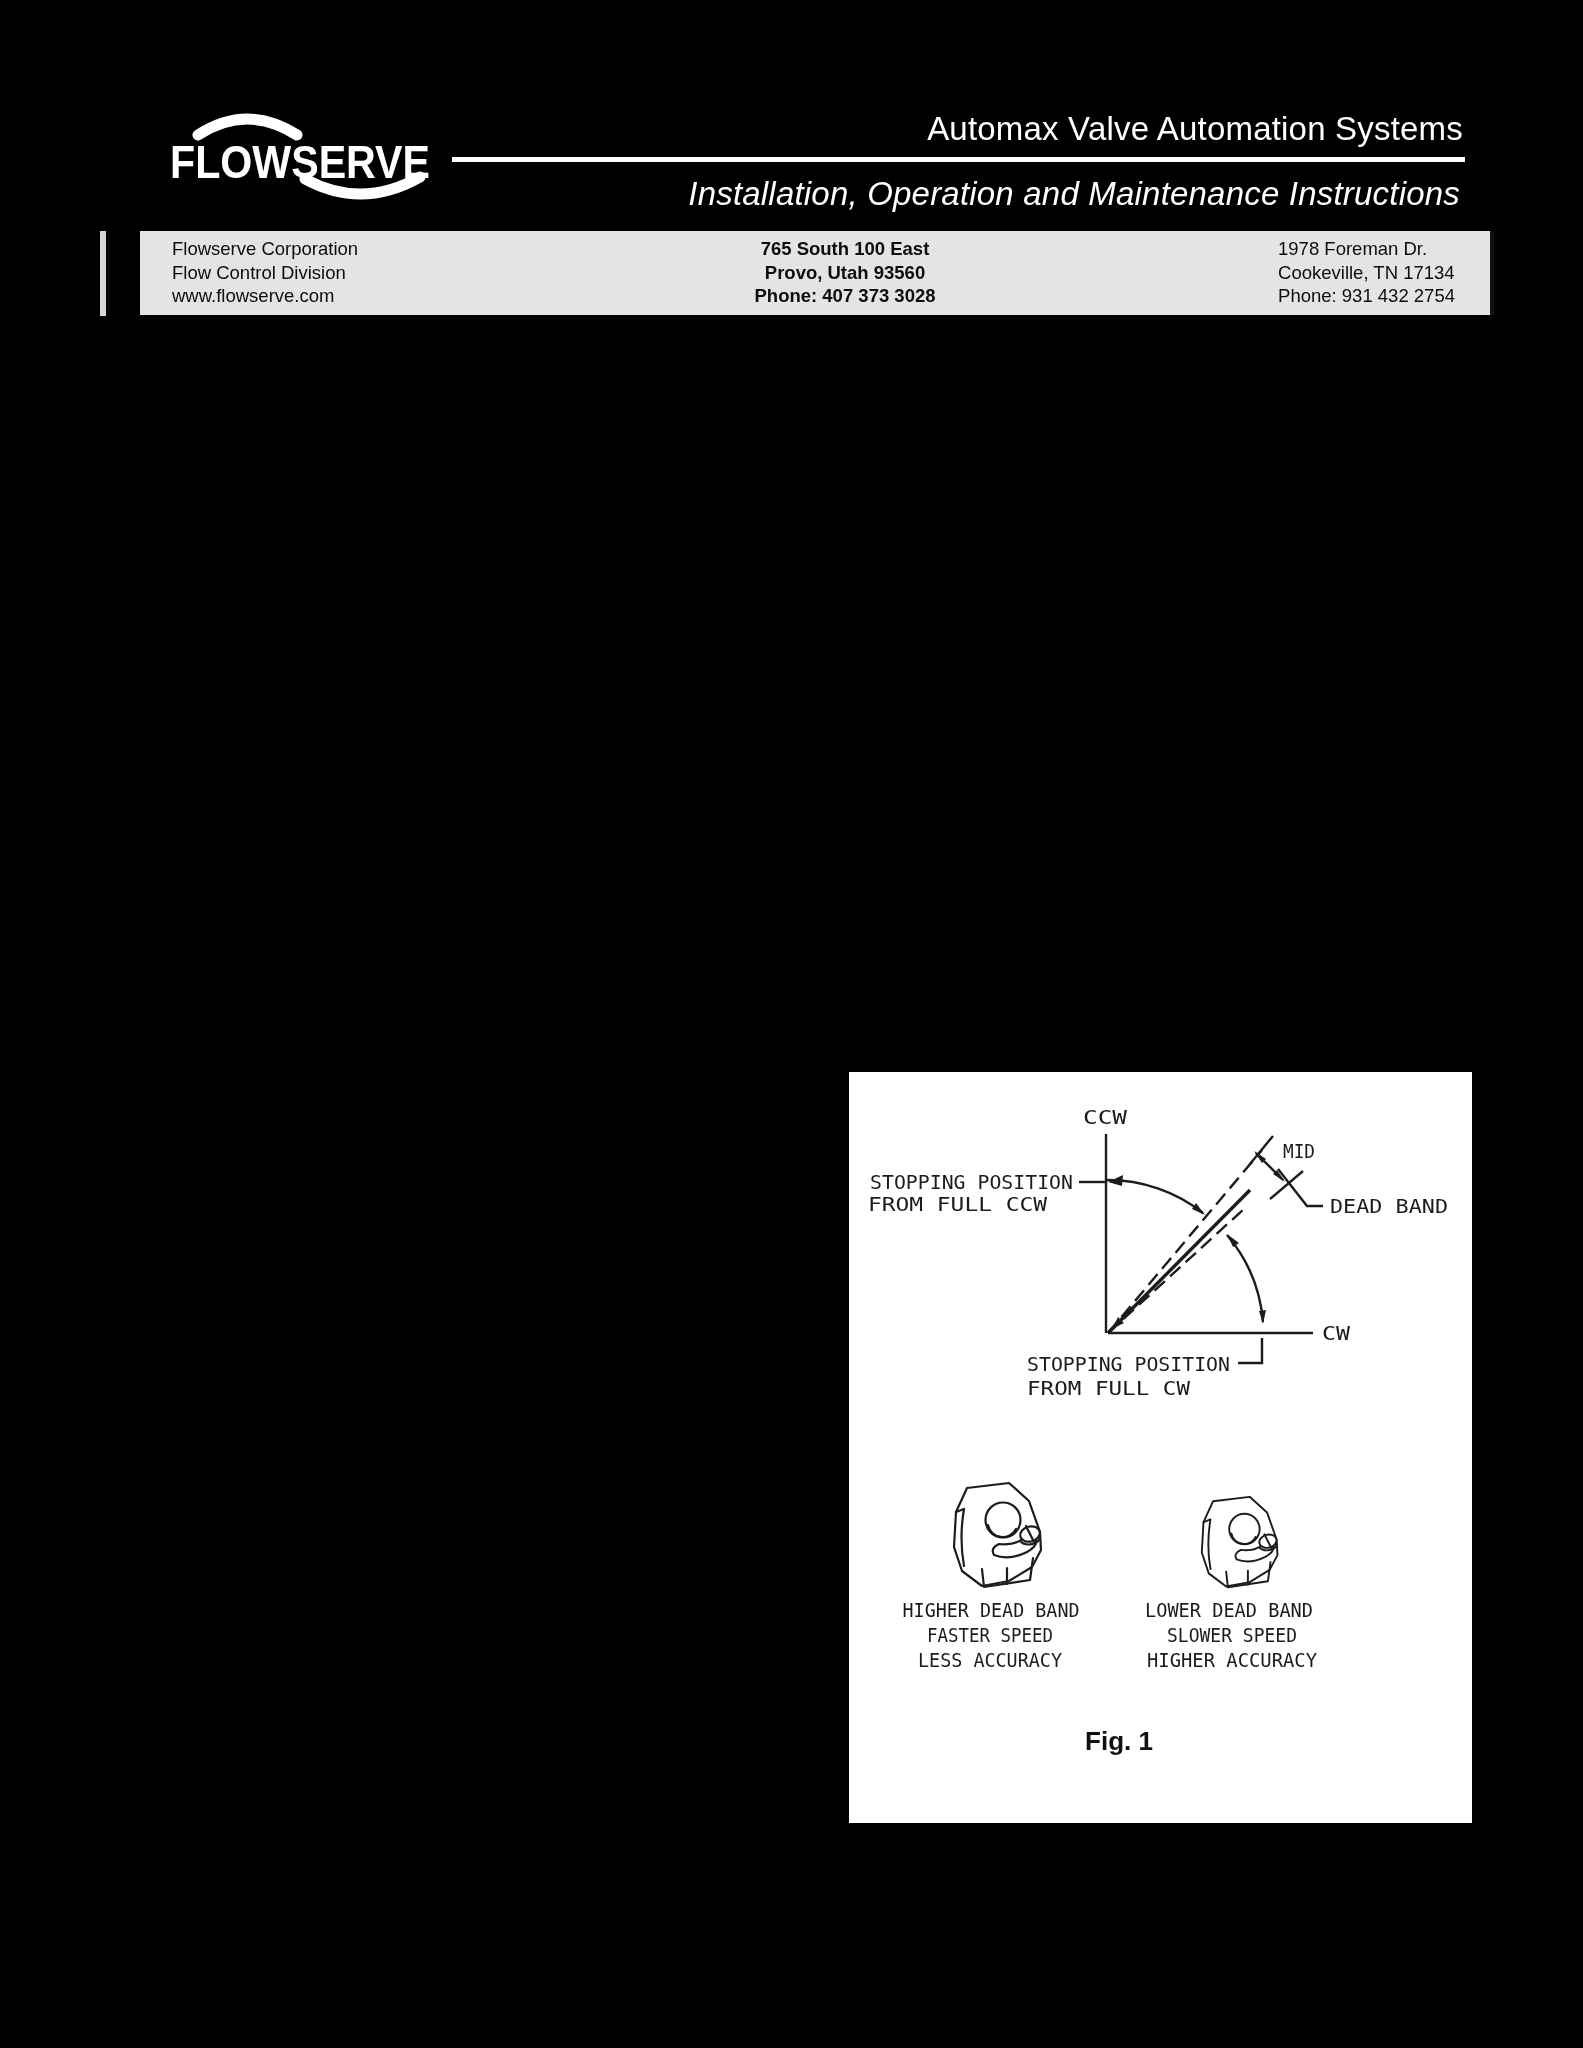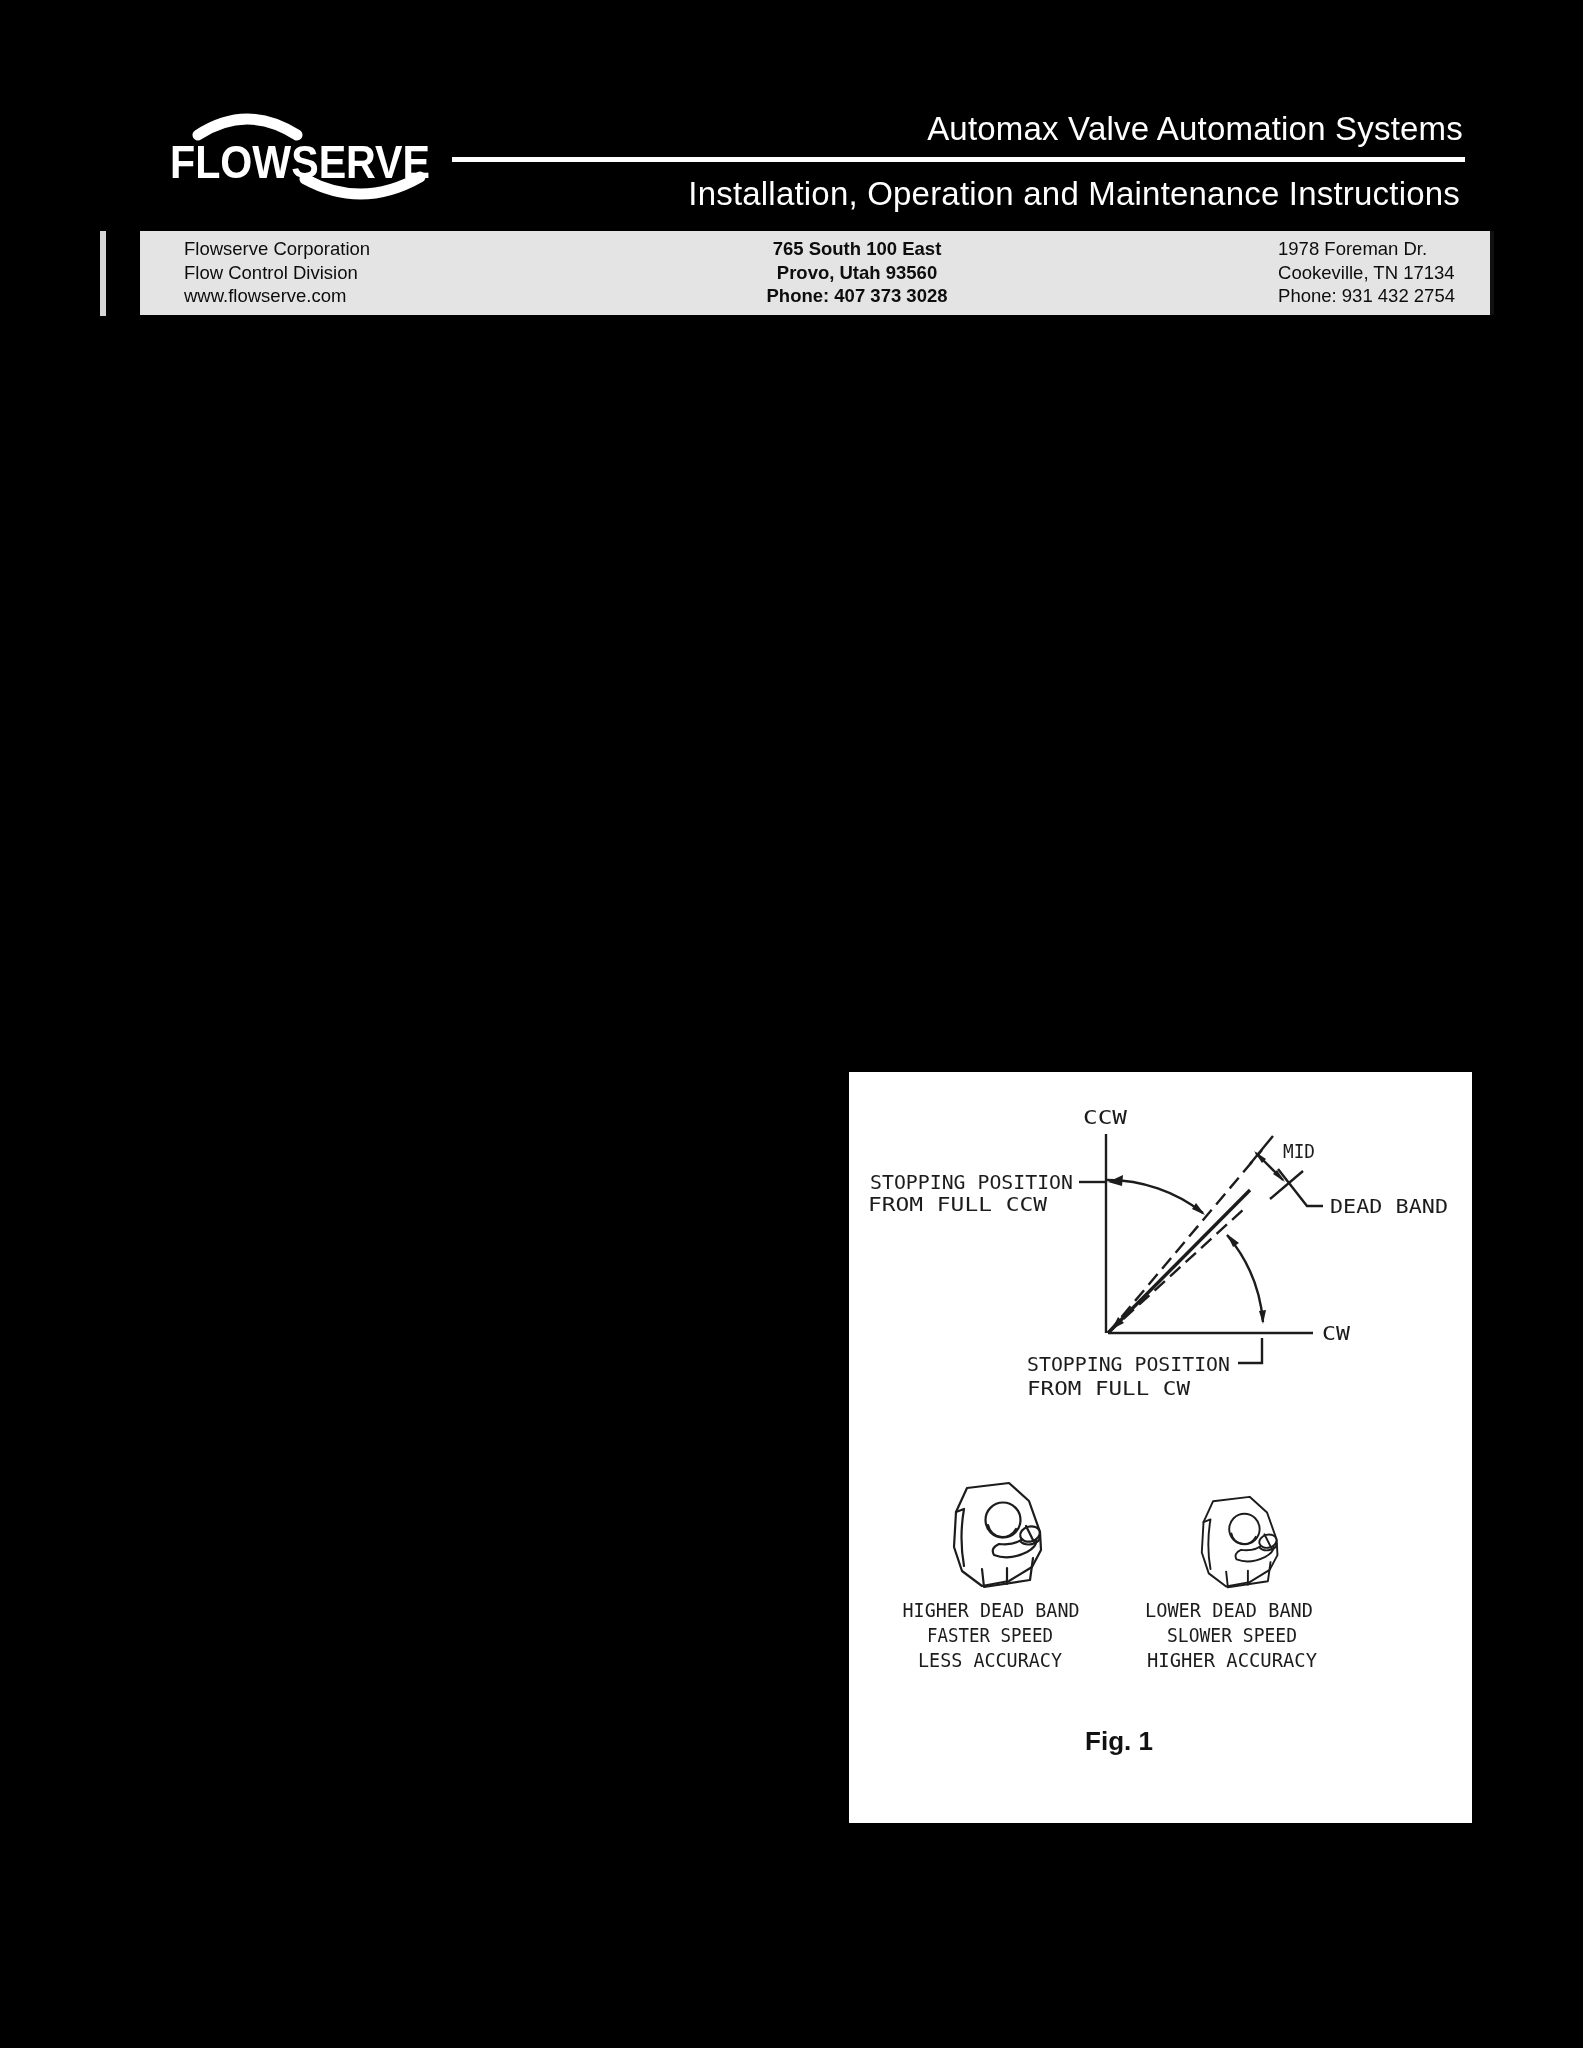--- a/index.html
+++ b/index.html
@@ -5,27 +5,27 @@
   html,body{margin:0;padding:0;background:#000;}
   body{width:1583px;height:2048px;position:relative;overflow:hidden;
        font-family:"Liberation Sans",sans-serif;}
   .abs{position:absolute;}
   
   #logo-svg{left:128px;top:78px;}
   #header-rule{left:452px;top:157px;width:1013px;height:5px;background:#fff;}
   #doc-title{top:110px;right:120px;color:#fff;font-size:33px;font-weight:normal;
              letter-spacing:.2px;white-space:nowrap;}
   #doc-subtitle{top:175px;right:123px;color:#fff;font-size:33px;font-weight:normal;
-                letter-spacing:.2px;white-space:nowrap;}
+                letter-spacing:.2px;white-space:nowrap;font-style:italic;}
   
   #bar-accent{left:100px;top:231px;width:6px;height:85px;background:#d6d6d6;}
   #address-bar{left:140px;top:231px;width:1350px;height:84px;background:#e4e4e4;
                border-right:4px solid #111;}
   .bar-col{position:absolute;top:237px;font-size:18.5px;line-height:23.7px;
-           color:#0d0d0d;white-space:nowrap;margin-left:12px;}
+           color:#0d0d0d;white-space:nowrap;}
   #bar-col-left{left:172px;text-align:left;}
   #bar-col-center{left:845px;transform:translateX(-50%);text-align:center;font-weight:bold;}
   #bar-col-right{right:128px;text-align:left;}
   
   #figure-box{left:849px;top:1072px;width:623px;height:751px;background:#fff;}
   text.cad{font-family:"DejaVu Sans Mono",monospace;font-size:20px;fill:#1c1c1c;}
   text.figcap{font-family:"Liberation Sans",sans-serif;font-size:26px;font-weight:600;fill:#111;}
   .ln{stroke:#1c1c1c;stroke-width:2.4;fill:none;}
   .lnthick{stroke:#1c1c1c;stroke-width:3.4;fill:none;}
   .dash{stroke-dasharray:14 7;}

